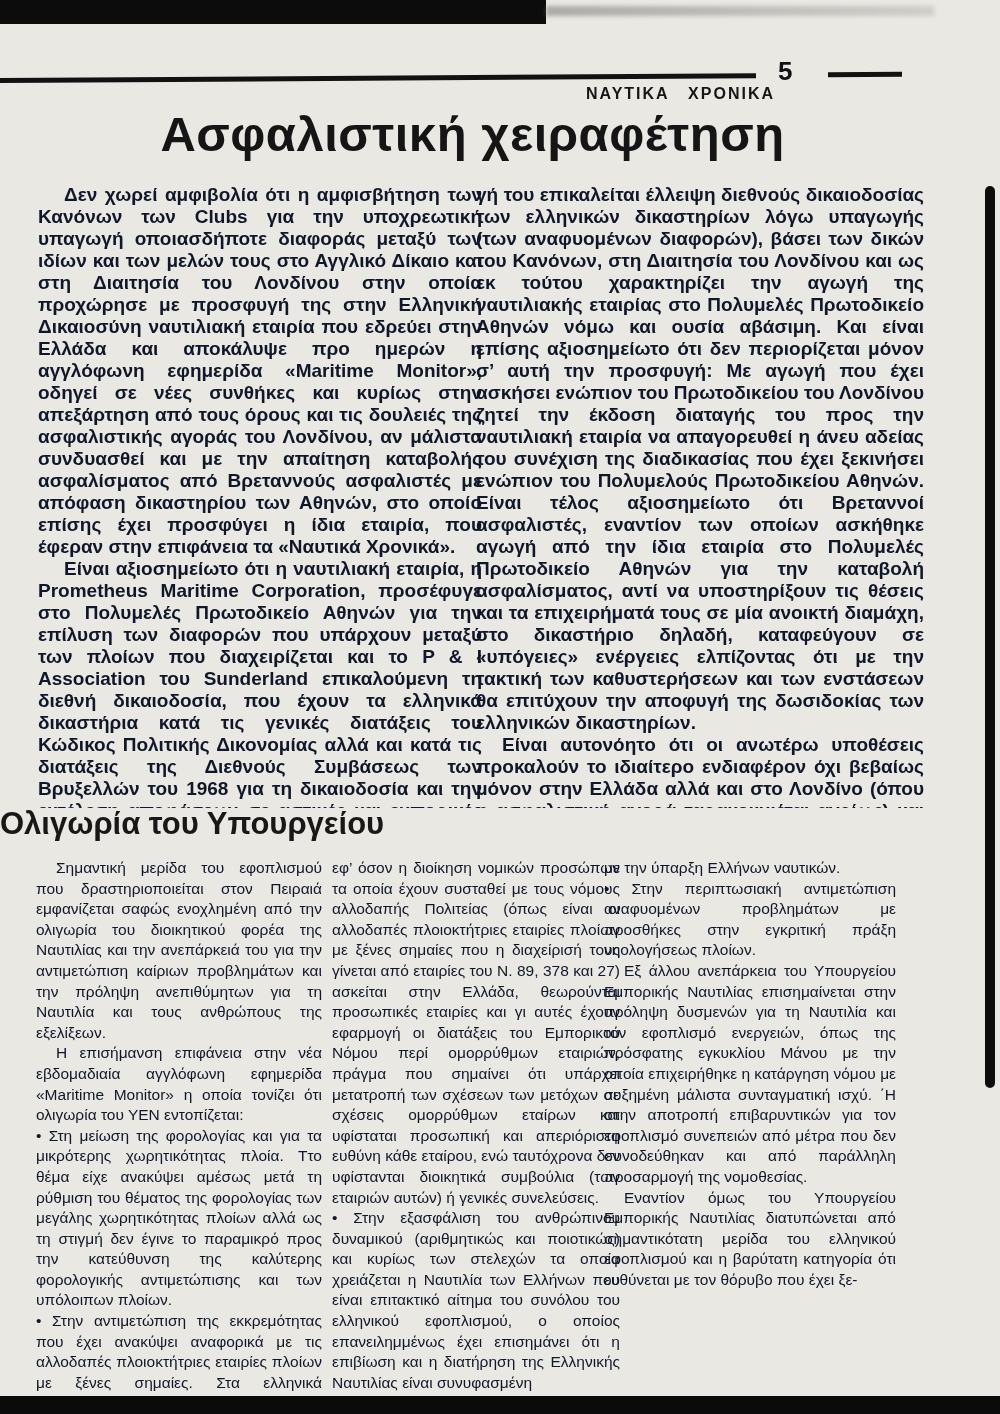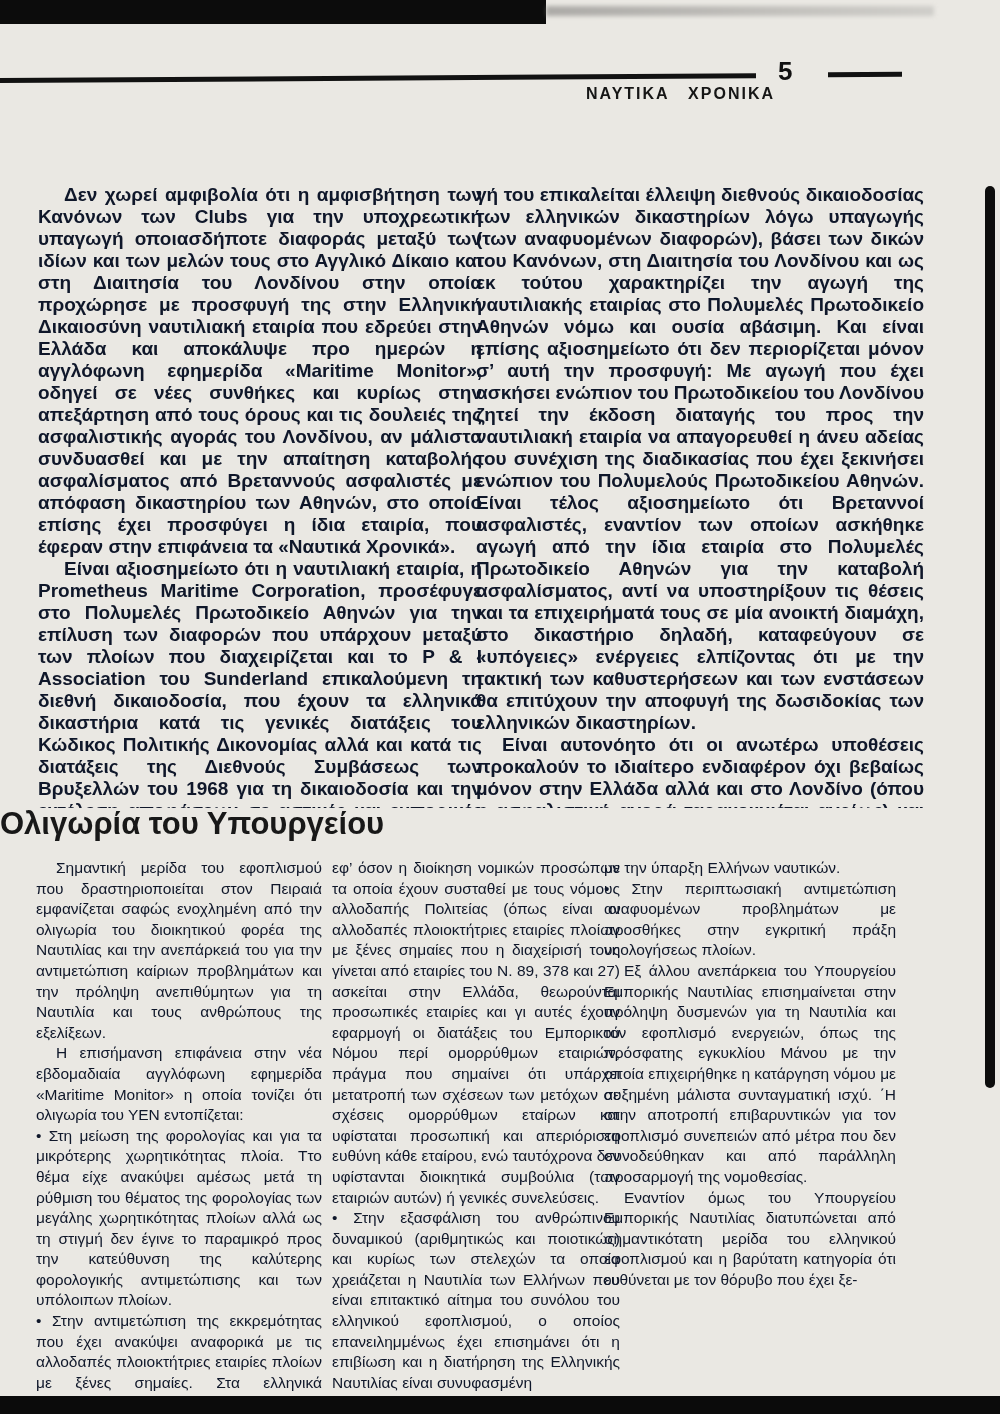--- a/index.html
+++ b/index.html
@@ -56,20 +56,21 @@
   <div class="top-bar"></div>
   <div class="top-smudge"></div>
   <div class="header-rule"></div>
   <div class="header-rule-right"></div>
   <div class="right-strip"></div>
   <div class="bottom-bar"></div>
 
   <div class="masthead">ΝΑΥΤΙΚΑ ΧΡΟΝΙΚΑ</div>
   <div class="page-number">5</div>
 
+  <div class="article1-title">Ασφαλιστική χειραφέτηση</div>
   <div class="article1">
     <div class="col a1-left">
         <p class="indent">Δεν χωρεί αμφιβολία ότι η αμφισβήτηση των Κανόνων των Clubs για την υποχρεωτική υπαγωγή οποιασδήποτε διαφοράς μεταξύ των ιδίων και των μελών τους στο Αγγλικό Δίκαιο και στη Διαιτησία του Λονδίνου στην οποία προχώρησε με προσφυγή της στην Ελληνική Δικαιοσύνη ναυτιλιακή εταιρία που εδρεύει στην Ελλάδα και αποκάλυψε προ ημερών η αγγλόφωνη εφημερίδα «Maritime Monitor», οδηγεί σε νέες συνθήκες και κυρίως στην απεξάρτηση από τους όρους και τις δουλειές της ασφαλιστικής αγοράς του Λονδίνου, αν μάλιστα συνδυασθεί και με την απαίτηση καταβολής ασφαλίσματος από Βρεταννούς ασφαλιστές με απόφαση δικαστηρίου των Αθηνών, στο οποίο επίσης έχει προσφύγει η ίδια εταιρία, που έφεραν στην επιφάνεια τα «Ναυτικά Χρονικά».</p>
         <p class="indent">Είναι αξιοσημείωτο ότι η ναυτιλιακή εταιρία, η Prometheus Maritime Corporation, προσέφυγε στο Πολυμελές Πρωτοδικείο Αθηνών για την επίλυση των διαφορών που υπάρχουν μεταξύ των πλοίων που διαχειρίζεται και το P &amp; I Association του Sunderland επικαλούμενη τη διεθνή δικαιοδοσία, που έχουν τα ελληνικά δικαστήρια κατά τις γενικές διατάξεις του Κώδικος Πολιτικής Δικονομίας αλλά και κατά τις διατάξεις της Διεθνούς Συμβάσεως των Βρυξελλών του 1968 για τη δικαιοδοσία και την εκτέλεση αποφάσεων σε αστικές και εμπορικές υποθέσεις, που για την περίπτωση ασφαλιστικών συμβάσεων θεσπίζουν ειδική δωσιδοκία των δικαστηρίων της κατοικίας ή έδρας του ασφαλισμένου.</p>
       </div>
     <div class="col a1-right">
         <p>γή του επικαλείται έλλειψη διεθνούς δικαιοδοσίας των ελληνικών δικαστηρίων λόγω υπαγωγής (των αναφυομένων διαφορών), βάσει των δικών του Κανόνων, στη Διαιτησία του Λονδίνου και ως εκ τούτου χαρακτηρίζει την αγωγή της ναυτιλιακής εταιρίας στο Πολυμελές Πρωτοδικείο Αθηνών νόμω και ουσία αβάσιμη. Και είναι επίσης αξιοσημείωτο ότι δεν περιορίζεται μόνον σ’ αυτή την προσφυγή: Με αγωγή που έχει ασκήσει ενώπιον του Πρωτοδικείου του Λονδίνου ζητεί την έκδοση διαταγής του προς την ναυτιλιακή εταιρία να απαγορευθεί η άνευ αδείας του συνέχιση της διαδικασίας που έχει ξεκινήσει ενώπιον του Πολυμελούς Πρωτοδικείου Αθηνών. Είναι τέλος αξιοσημείωτο ότι Βρεταννοί ασφαλιστές, εναντίον των οποίων ασκήθηκε αγωγή από την ίδια εταιρία στο Πολυμελές Πρωτοδικείο Αθηνών για την καταβολή ασφαλίσματος, αντί να υποστηρίξουν τις θέσεις και τα επιχειρήματά τους σε μία ανοικτή διαμάχη, στο δικαστήριο δηλαδή, καταφεύγουν σε «υπόγειες» ενέργειες ελπίζοντας ότι με την τακτική των καθυστερήσεων και των ενστάσεων θα επιτύχουν την αποφυγή της δωσιδοκίας των ελληνικών δικαστηρίων.</p>
         <p class="indent">Είναι αυτονόητο ότι οι ανωτέρω υποθέσεις προκαλούν το ιδιαίτερο ενδιαφέρον όχι βεβαίως μόνον στην Ελλάδα αλλά και στο Λονδίνο (όπου η ασφαλιστική αγορά ταρακουνιέται αγρίως) και αλλού. Και είναι επίσης αυτονόητο ότι από την έκβασή τους θα κριθούν πάρα πολλά: Και για την Ελληνική Ναυτιλία, και για τον τόπο αυτόν, αλλά και για τους Βρεταννούς.</p>
       </div>
   </div>

